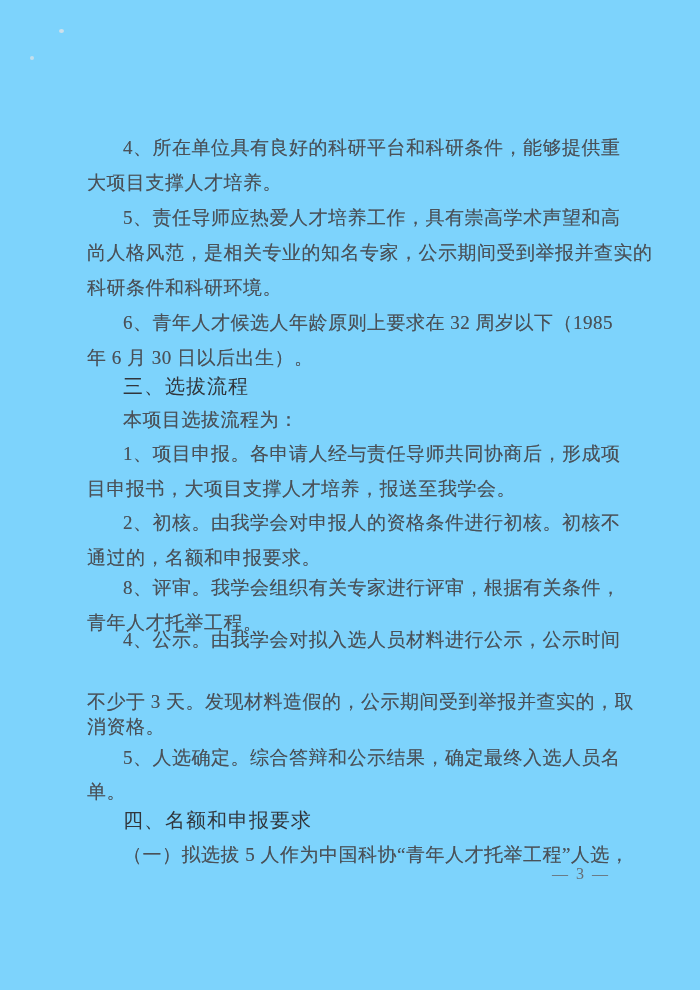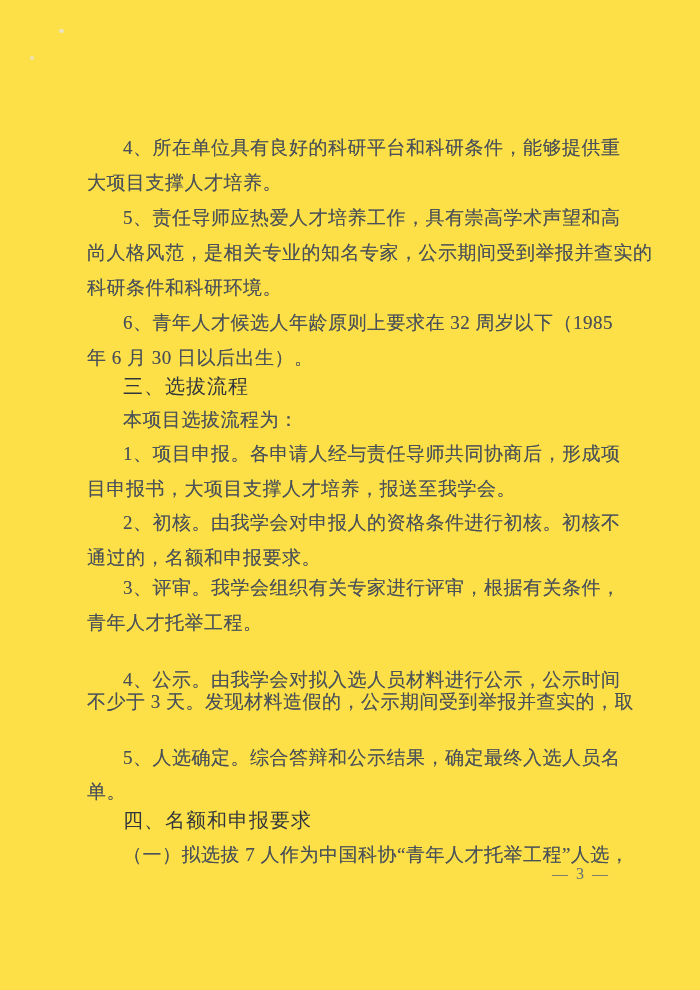--- a/index.html
+++ b/index.html
@@ -4,21 +4,21 @@
 <style>
   html, body {
     margin: 0;
     padding: 0;
     background: #ffffff;
   }
   .page {
     position: relative;
     width: 700px;
     height: 990px;
-    background: #fde047;
+    background: #7dd3fc;
     overflow: hidden;
     font-family: "Liberation Serif", "DejaVu Serif", serif;
   }
   
   .speck {
     position: absolute;
     border-radius: 50%;
     background: #e2e4e6;
   }
   .speck.s1 { left: 59px; top: 29px; width: 5px; height: 4px; opacity: .8; }
@@ -73,26 +73,27 @@
   <div class="line indent" style="top:311px">6、青年人才候选人年龄原则上要求在 32 周岁以下（1985</div>
   <div class="line" style="top:346px">年 6 月 30 日以后出生）。</div>
 
   <div class="line heading indent" style="top:374px">三、选拔流程</div>
 
   <div class="line indent" style="top:408px">本项目选拔流程为：</div>
   <div class="line indent" style="top:442px">1、项目申报。各申请人经与责任导师共同协商后，形成项</div>
   <div class="line" style="top:477px">目申报书，大项目支撑人才培养，报送至我学会。</div>
   <div class="line indent" style="top:511px">2、初核。由我学会对申报人的资格条件进行初核。初核不</div>
   <div class="line" style="top:546px">通过的，名额和申报要求。</div>
-  <div class="line indent" style="top:576px">3、评审。我学会组织有关专家进行评审，根据有关条件，</div>
+  <div class="line indent" style="top:576px">8、评审。我学会组织有关专家进行评审，根据有关条件，</div>
   <div class="line" style="top:611px">青年人才托举工程。</div>
-  <div class="line indent" style="top:668px">4、公示。由我学会对拟入选人员材料进行公示，公示时间</div>
+  <div class="line indent" style="top:628px">4、公示。由我学会对拟入选人员材料进行公示，公示时间</div>
   <div class="line" style="top:690px">不少于 3 天。发现材料造假的，公示期间受到举报并查实的，取</div>
+  <div class="line" style="top:715px">消资格。</div>
   <div class="line indent" style="top:746px">5、人选确定。综合答辩和公示结果，确定最终入选人员名</div>
   <div class="line" style="top:780px">单。</div>
 
   <div class="line heading indent" style="top:808px">四、名额和申报要求</div>
 
-  <div class="line indent" style="top:843px">（一）拟选拔 7 人作为中国科协“青年人才托举工程”人选，</div>
+  <div class="line indent" style="top:843px">（一）拟选拔 5 人作为中国科协“青年人才托举工程”人选，</div>
 
   <div class="page-number">— 3 —</div>
 
 </div>
 
 </body></html>

